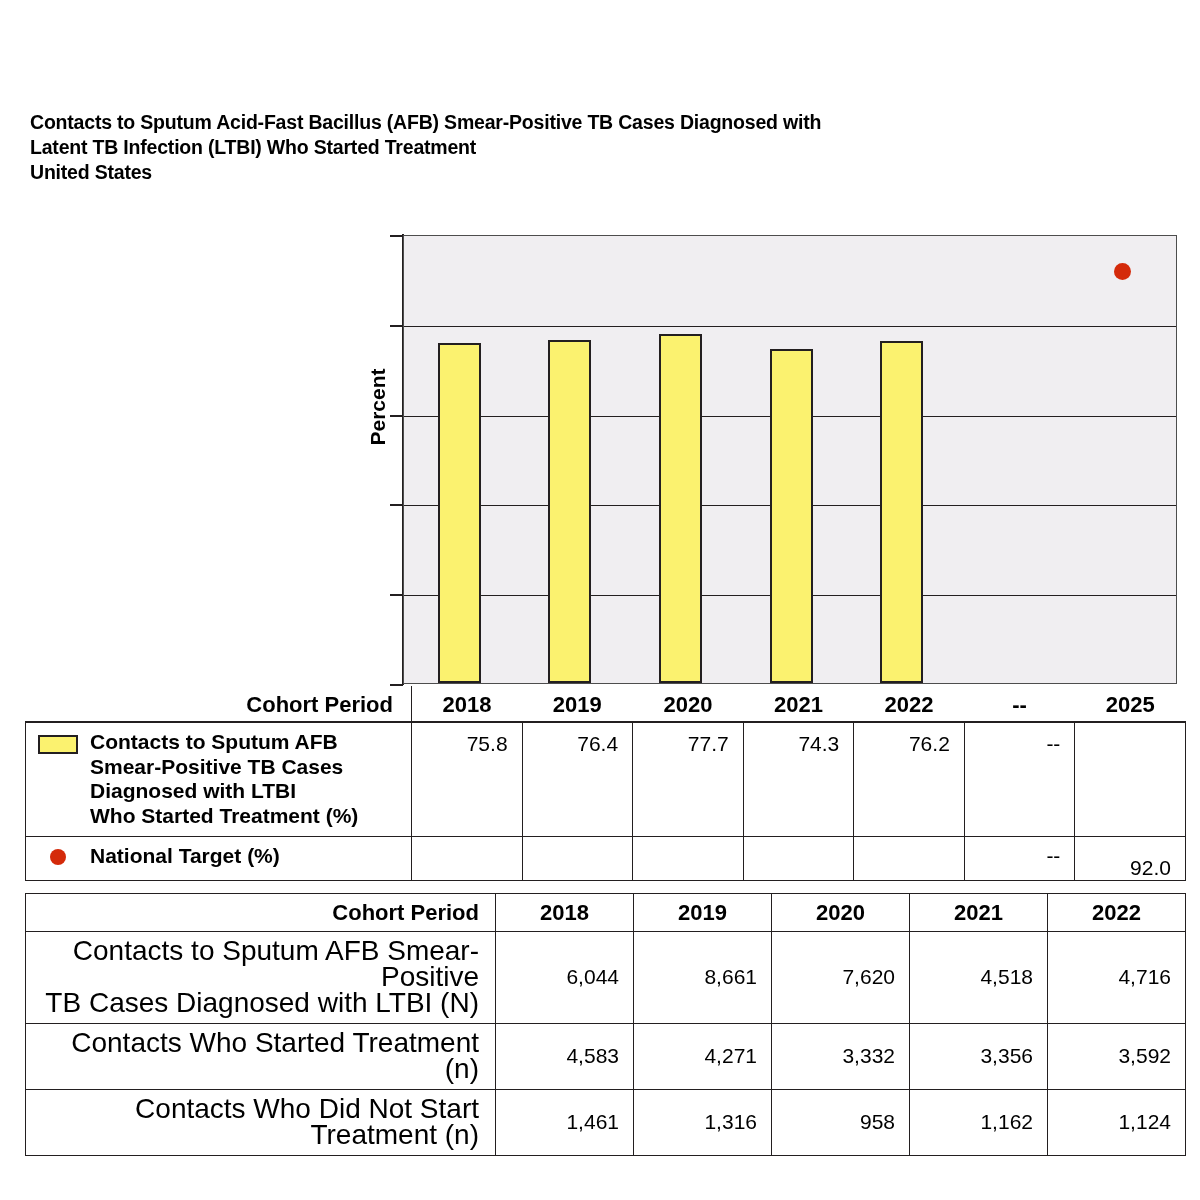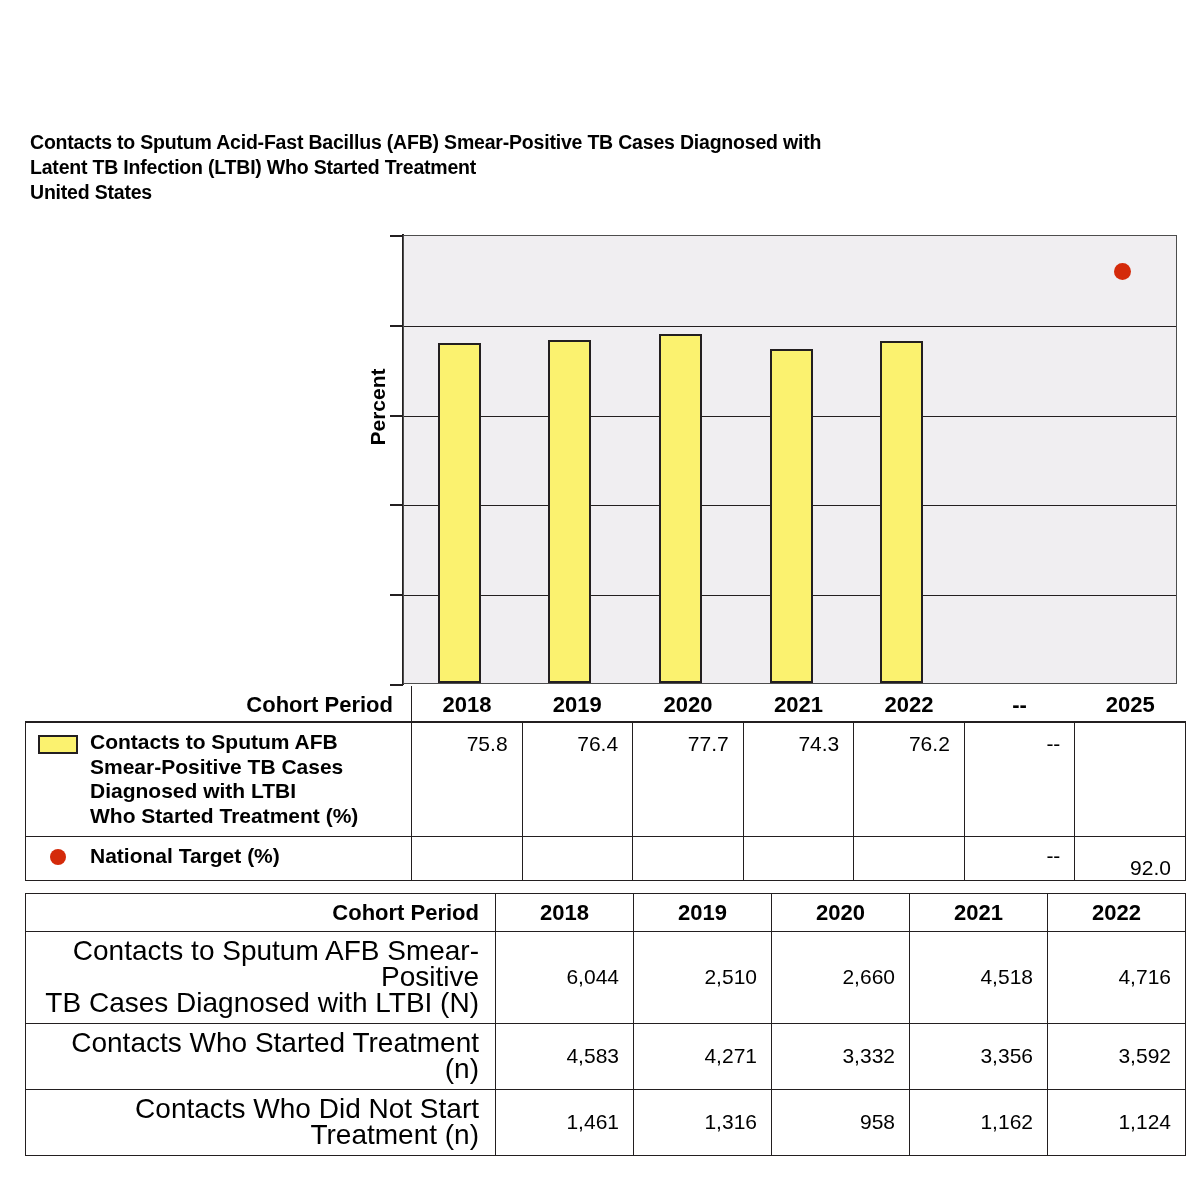--- a/index.html
+++ b/index.html
@@ -13,21 +13,21 @@
     position: relative;
     font-family: "Liberation Sans", sans-serif;
     color: #000000;
     overflow: hidden;
   }
 
   
   #title-block {
     position: absolute;
     left: 30px;
-    top: 130px;
+    top: 110px;
     width: 1000px;
   }
   #title-block .tline {
     font-size: 19.5px;
     font-weight: bold;
     line-height: 25px;
     letter-spacing: -0.2px;
     white-space: nowrap;
   }
 
@@ -332,22 +332,22 @@
         <th>2022</th>
       </tr>
   </thead>
   <tbody id="t2-body">
       <tr>
         <td class="lbl2">
           <div>Contacts to Sputum AFB Smear-Positive</div>
           <div>TB Cases Diagnosed with LTBI (N)</div>
         </td>
         <td class="val2">6,044</td>
-        <td class="val2">2,510</td>
-        <td class="val2">2,660</td>
+        <td class="val2">8,661</td>
+        <td class="val2">7,620</td>
         <td class="val2">4,518</td>
         <td class="val2">4,716</td>
       </tr>
       <tr>
         <td class="lbl2">
           <div>Contacts Who Started Treatment (n)</div>
         </td>
         <td class="val2">4,583</td>
         <td class="val2">4,271</td>
         <td class="val2">3,332</td>

